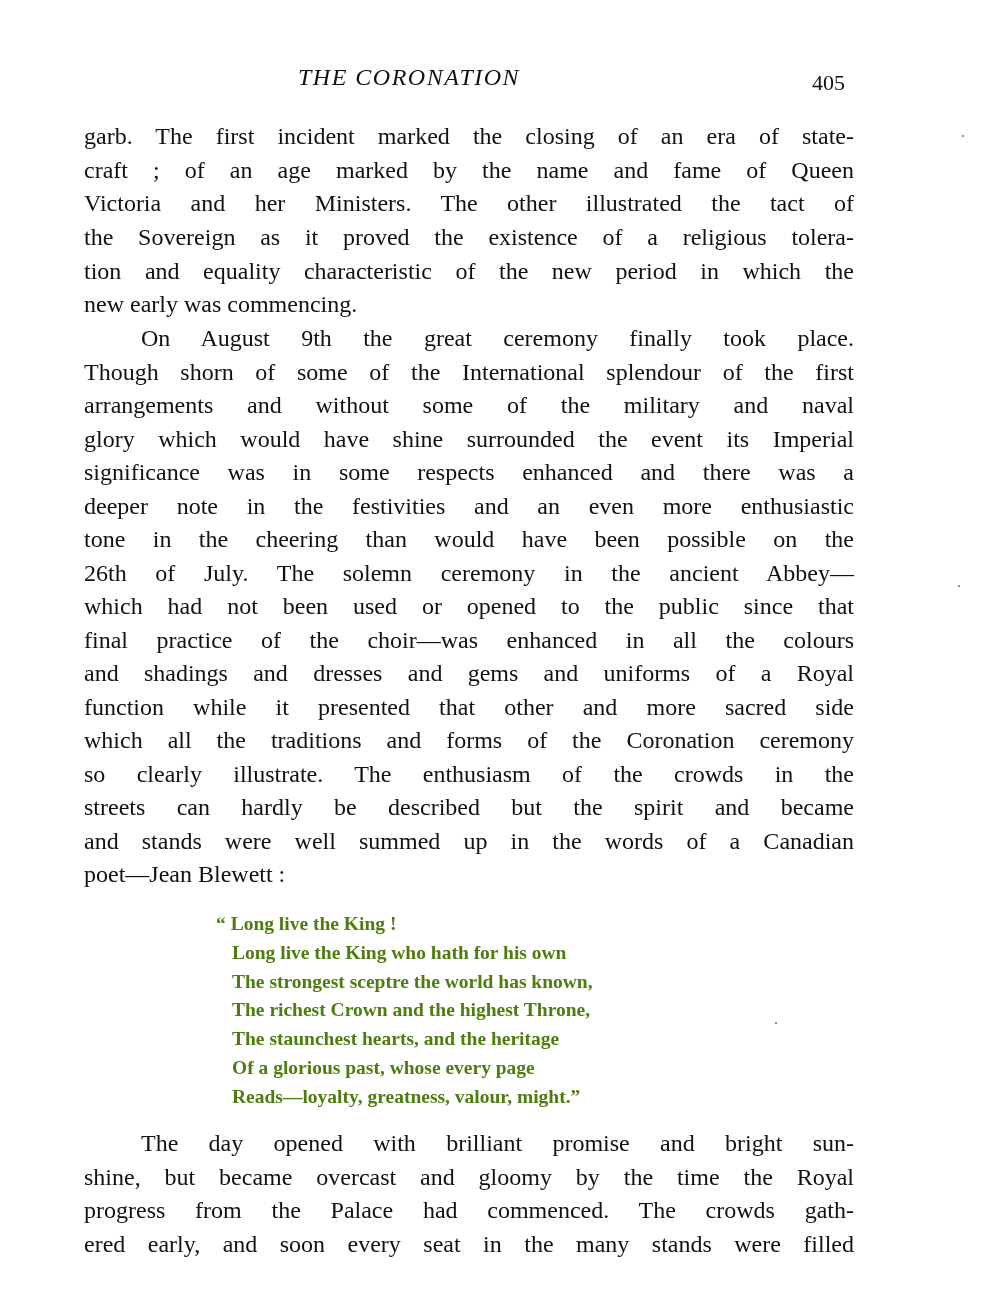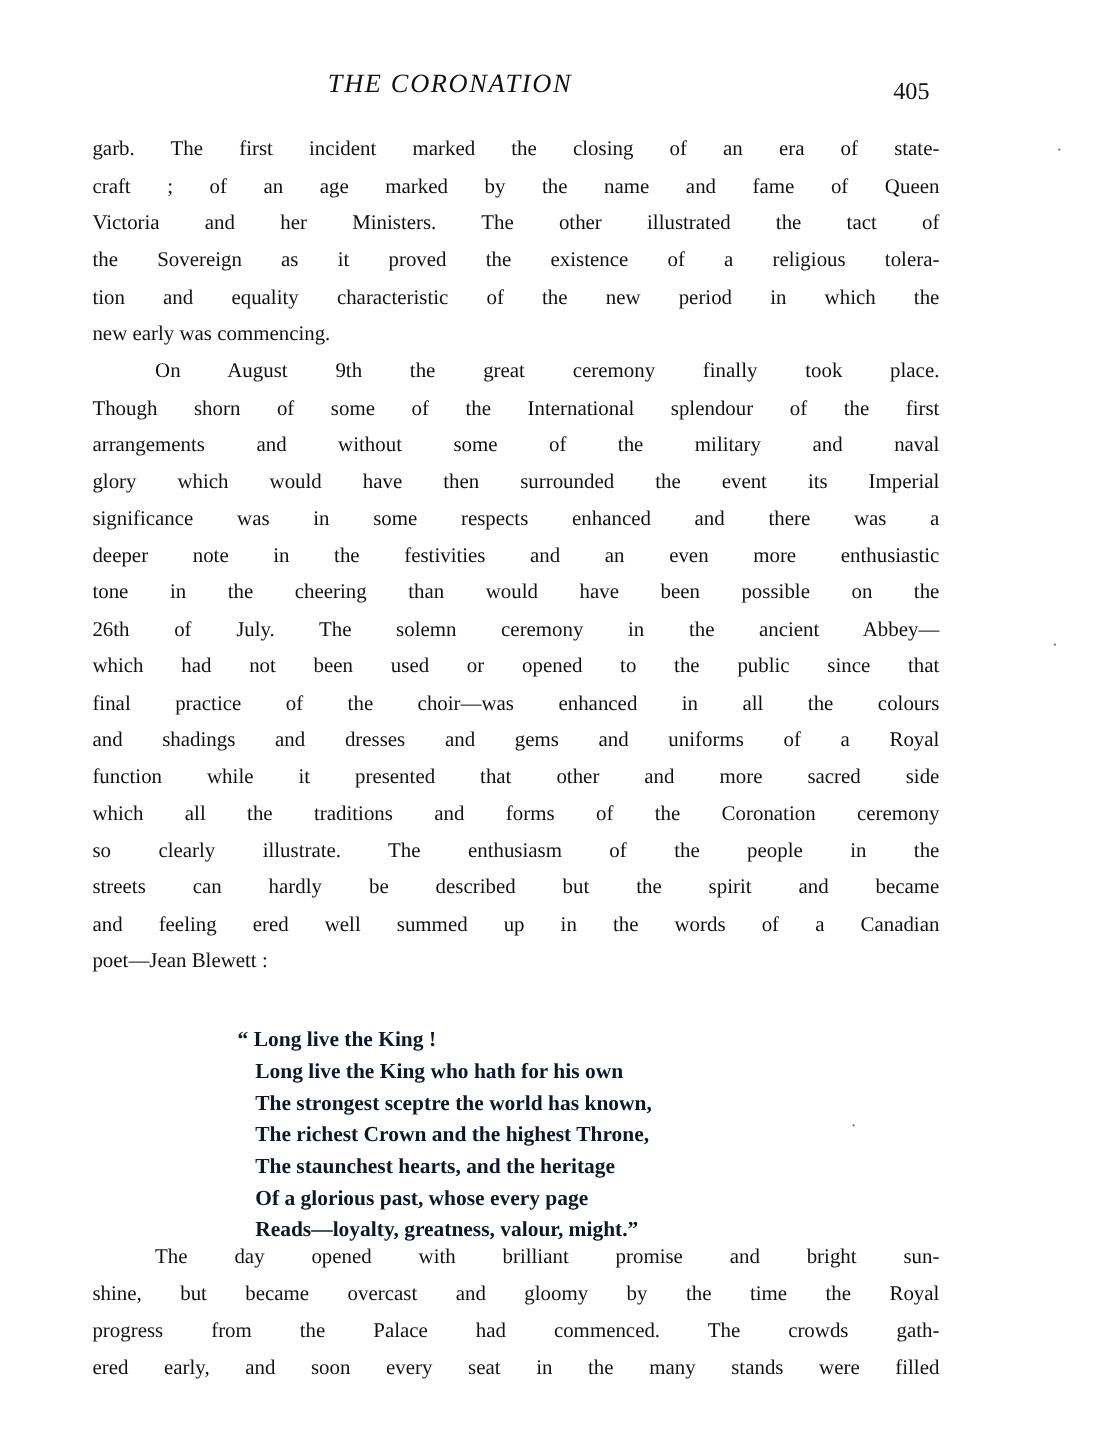--- a/index.html
+++ b/index.html
@@ -38,43 +38,42 @@
     .page-number {
       position: absolute;
       left: 812px;
       top: 6px;
       font-size: 22px;
     }
     .line {
       position: absolute;
       left: 84px;
       width: 770px;
-      font-size: 19px;
+      font-size: 24px;
       line-height: 34px;
       white-space: nowrap;
       text-align: justify;
       text-align-last: justify;
     }
     .line.last {
       text-align-last: left;
     }
     .line.indent {
       left: 141px;
       width: 713px;
       font-family: Liberation Serif, serif;
     }
     .verse {
       position: absolute;
       left: 216px;
       font-size: 19.5px;
       line-height: 28.8px;
       white-space: nowrap;
       font-weight: bold;
-      color: #0f172a;
-      margin-top: 22px;
+      color: #4d7c0f;
     }
     .verse.inset {
       left: 232px;
     }
     .speck {
       position: absolute;
       width: 2px; height: 2px;
       background: #666;
       border-radius: 1px;
     }
@@ -95,33 +94,33 @@
     <div class="line" style="top:186px">Victoria and her Ministers.  The other illustrated the tact of</div>
     <div class="line" style="top:220px">the Sovereign as it proved the existence of a religious tolera-</div>
     <div class="line" style="top:254px">tion and equality characteristic of the new period in which the</div>
     <div class="line last" style="top:287px">new early was commencing.</div>
   </div>
 
   <div>
     <div class="line indent" style="top:321px">On August 9th the great ceremony finally took place.</div>
     <div class="line" style="top:355px">Though shorn of some of the International splendour of the first</div>
     <div class="line" style="top:388px">arrangements and without some of the military and naval</div>
-    <div class="line" style="top:422px">glory which would have then surrounded the event its Imperial</div>
+    <div class="line" style="top:422px">glory which would have shine surrounded the event its Imperial</div>
     <div class="line" style="top:455px">significance was in some respects enhanced and there was a</div>
     <div class="line" style="top:489px">deeper note in the festivities and an even more enthusiastic</div>
     <div class="line" style="top:522px">tone in the cheering than would have been possible on the</div>
     <div class="line" style="top:556px">26th of July.  The solemn ceremony in the ancient Abbey—</div>
     <div class="line" style="top:589px">which had not been used or opened to the public since that</div>
     <div class="line" style="top:623px">final practice of the choir—was enhanced in all the colours</div>
     <div class="line" style="top:656px">and shadings and dresses and gems and uniforms of a Royal</div>
     <div class="line" style="top:690px">function while it presented that other and more sacred side</div>
     <div class="line" style="top:723px">which all the traditions and forms of the Coronation ceremony</div>
-    <div class="line" style="top:757px">so clearly illustrate.  The enthusiasm of the people in the</div>
+    <div class="line" style="top:757px">so clearly illustrate.  The enthusiasm of the crowds in the</div>
     <div class="line" style="top:790px">streets can hardly be described but the spirit and became</div>
-    <div class="line" style="top:824px">and feeling ered well summed up in the words of a Canadian</div>
+    <div class="line" style="top:824px">and stands were well summed up in the words of a Canadian</div>
     <div class="line last" style="top:857px">poet—Jean Blewett :</div>
   </div>
 
   <div>
     <div class="verse" style="top:910px">“ Long live the King !</div>
     <div class="verse inset" style="top:939px">Long live the King who hath for his own</div>
     <div class="verse inset" style="top:968px">The strongest sceptre the world has known,</div>
     <div class="verse inset" style="top:996px">The richest Crown and the highest Throne,</div>
     <div class="verse inset" style="top:1025px">The staunchest hearts, and the heritage</div>
     <div class="verse inset" style="top:1054px">Of a glorious past, whose every page</div>

